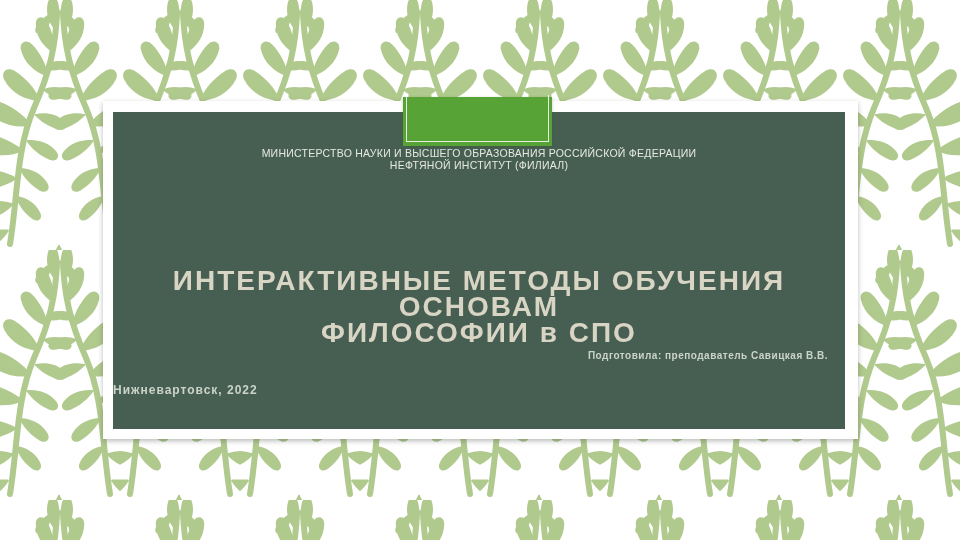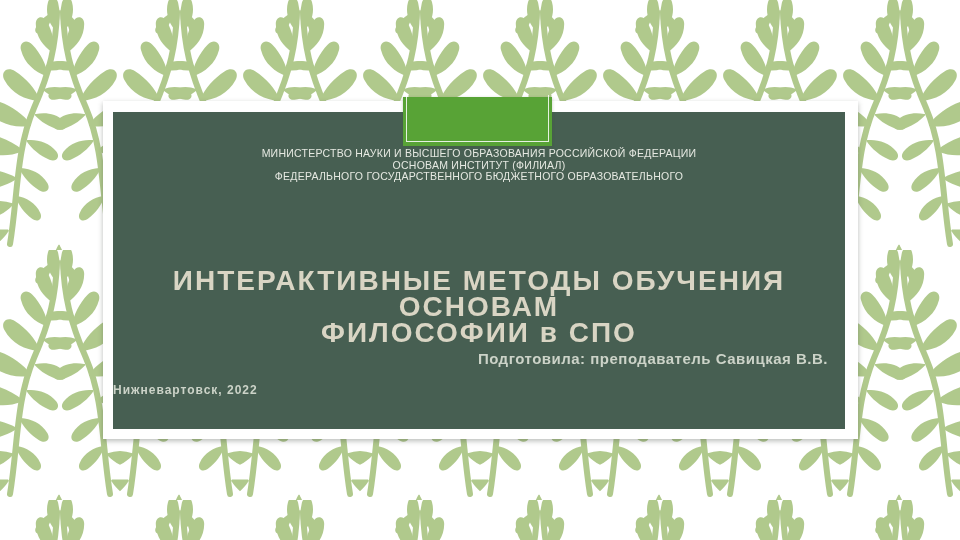--- a/index.html
+++ b/index.html
@@ -32,21 +32,21 @@
     font-size:10.5px;line-height:11.5px;letter-spacing:.25px;
     font-weight:400;
   }
   .slide-title{
     position:absolute;left:0;top:156px;width:100%;
     text-align:center;color:#d9d5c4;
     font-size:28px;line-height:26px;font-weight:bold;letter-spacing:2px;
   }
   .credit{
     position:absolute;right:17px;top:238px;
-    color:#ccd3c8;font-size:15px;font-weight:bold;letter-spacing:.5px;
+    color:#ccd3c8;font-size:10px;font-weight:bold;letter-spacing:.5px;
   }
   .city-year{
     position:absolute;left:0;top:271px;width:100%;
     color:#ccd3c8;font-size:12px;font-weight:bold;letter-spacing:1px;
   }
 </style>
 </head>
 <body>
 
 <div id="stage">
@@ -85,22 +85,21 @@
     </defs>
     <rect x="0" y="0" width="960" height="540" fill="url(#fern)"></rect>
   </svg>
 
   <div class="card">
 
     <div class="panel">
 
       <div class="institution">
         <div>МИНИСТЕРСТВО НАУКИ И ВЫСШЕГО ОБРАЗОВАНИЯ РОССИЙСКОЙ ФЕДЕРАЦИИ</div>
-        <div>ОСНОВАМ ИНСТИТУТ (ФИЛИАЛ)</div>
-        <div>ФЕДЕРАЛЬНОГО ГОСУДАРСТВЕННОГО БЮДЖЕТНОГО ОБРАЗОВАТЕЛЬНОГО</div>
+        <div>НЕФТЯНОЙ ИНСТИТУТ (ФИЛИАЛ)</div>
       </div>
 
       <div class="slide-title">
         <div>ИНТЕРАКТИВНЫЕ МЕТОДЫ ОБУЧЕНИЯ ОСНОВАМ</div>
         <div>ФИЛОСОФИИ в СПО</div>
       </div>
 
       <div class="credit">Подготовила: преподаватель Савицкая В.В.</div>
 
       <div class="city-year">Нижневартовск, 2022</div>

